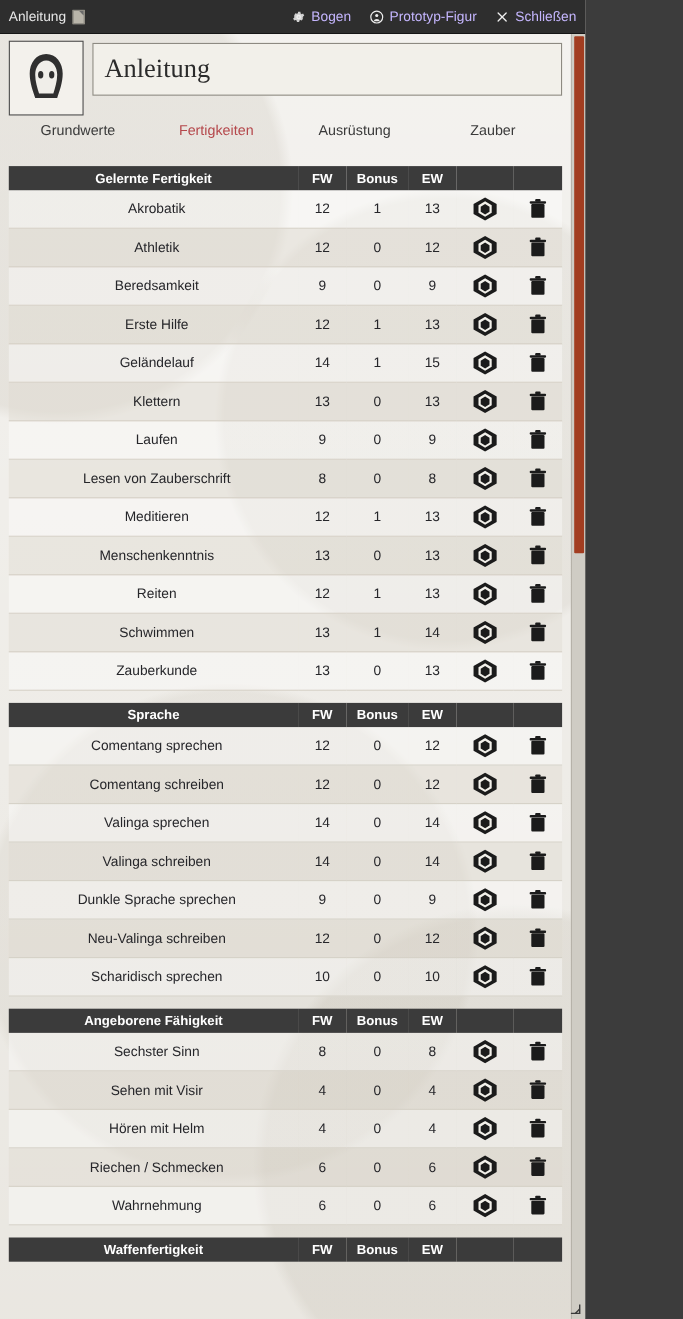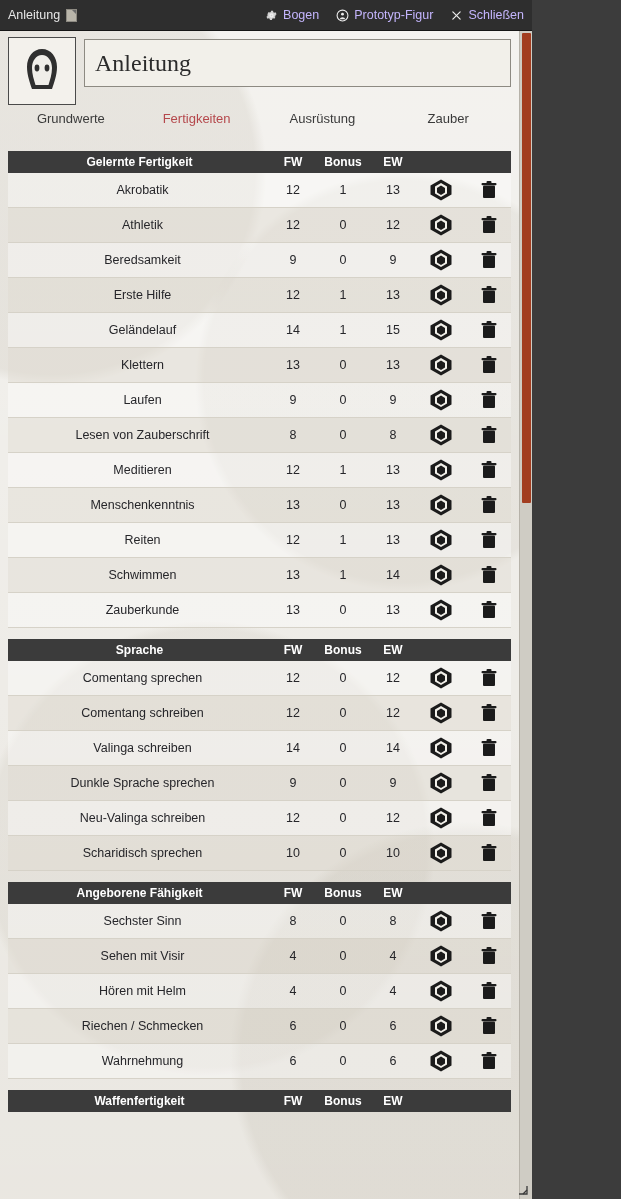--- a/index.html
+++ b/index.html
@@ -538,20 +538,36 @@
                         <polygon points="12,5 18,8.5 18,15.5 12,19 6,15.5 6,8.5" fill="#f2f0ea"></polygon>
                         <polygon points="12,7.5 16,10 16,14.5 12,17 8,14.5 8,10" fill="#1b1b1b"></polygon>
                       </svg></span></td>
                   <td class="col-trash"><span class="trash-btn"><svg width="18" height="20" viewBox="0 0 18 20" fill="#1b1b1b">
                         <rect x="3" y="5.5" width="12" height="12.5" rx="1"></rect>
                         <rect x="1.5" y="3" width="15" height="2.2" rx="1"></rect>
                         <rect x="6.5" y="1" width="5" height="2.4" rx="1"></rect>
                       </svg></span></td>
                 </tr>
                 <tr>
+                  <td class="name">Valinga sprechen</td>
+                  <td class="col-fw">14</td>
+                  <td class="col-bonus">0</td>
+                  <td class="col-ew">14</td>
+                  <td class="col-dice"><span class="dice-btn"><svg width="24" height="24" viewBox="0 0 24 24">
+                        <polygon points="12,1.5 22.5,7.5 22.5,16.5 12,22.5 1.5,16.5 1.5,7.5" fill="#1b1b1b"></polygon>
+                        <polygon points="12,5 18,8.5 18,15.5 12,19 6,15.5 6,8.5" fill="#f2f0ea"></polygon>
+                        <polygon points="12,7.5 16,10 16,14.5 12,17 8,14.5 8,10" fill="#1b1b1b"></polygon>
+                      </svg></span></td>
+                  <td class="col-trash"><span class="trash-btn"><svg width="18" height="20" viewBox="0 0 18 20" fill="#1b1b1b">
+                        <rect x="3" y="5.5" width="12" height="12.5" rx="1"></rect>
+                        <rect x="1.5" y="3" width="15" height="2.2" rx="1"></rect>
+                        <rect x="6.5" y="1" width="5" height="2.4" rx="1"></rect>
+                      </svg></span></td>
+                </tr>
+                <tr>
                   <td class="name">Valinga schreiben</td>
                   <td class="col-fw">14</td>
                   <td class="col-bonus">0</td>
                   <td class="col-ew">14</td>
                   <td class="col-dice"><span class="dice-btn"><svg width="24" height="24" viewBox="0 0 24 24">
                         <polygon points="12,1.5 22.5,7.5 22.5,16.5 12,22.5 1.5,16.5 1.5,7.5" fill="#1b1b1b"></polygon>
                         <polygon points="12,5 18,8.5 18,15.5 12,19 6,15.5 6,8.5" fill="#f2f0ea"></polygon>
                         <polygon points="12,7.5 16,10 16,14.5 12,17 8,14.5 8,10" fill="#1b1b1b"></polygon>
                       </svg></span></td>
                   <td class="col-trash"><span class="trash-btn"><svg width="18" height="20" viewBox="0 0 18 20" fill="#1b1b1b">

